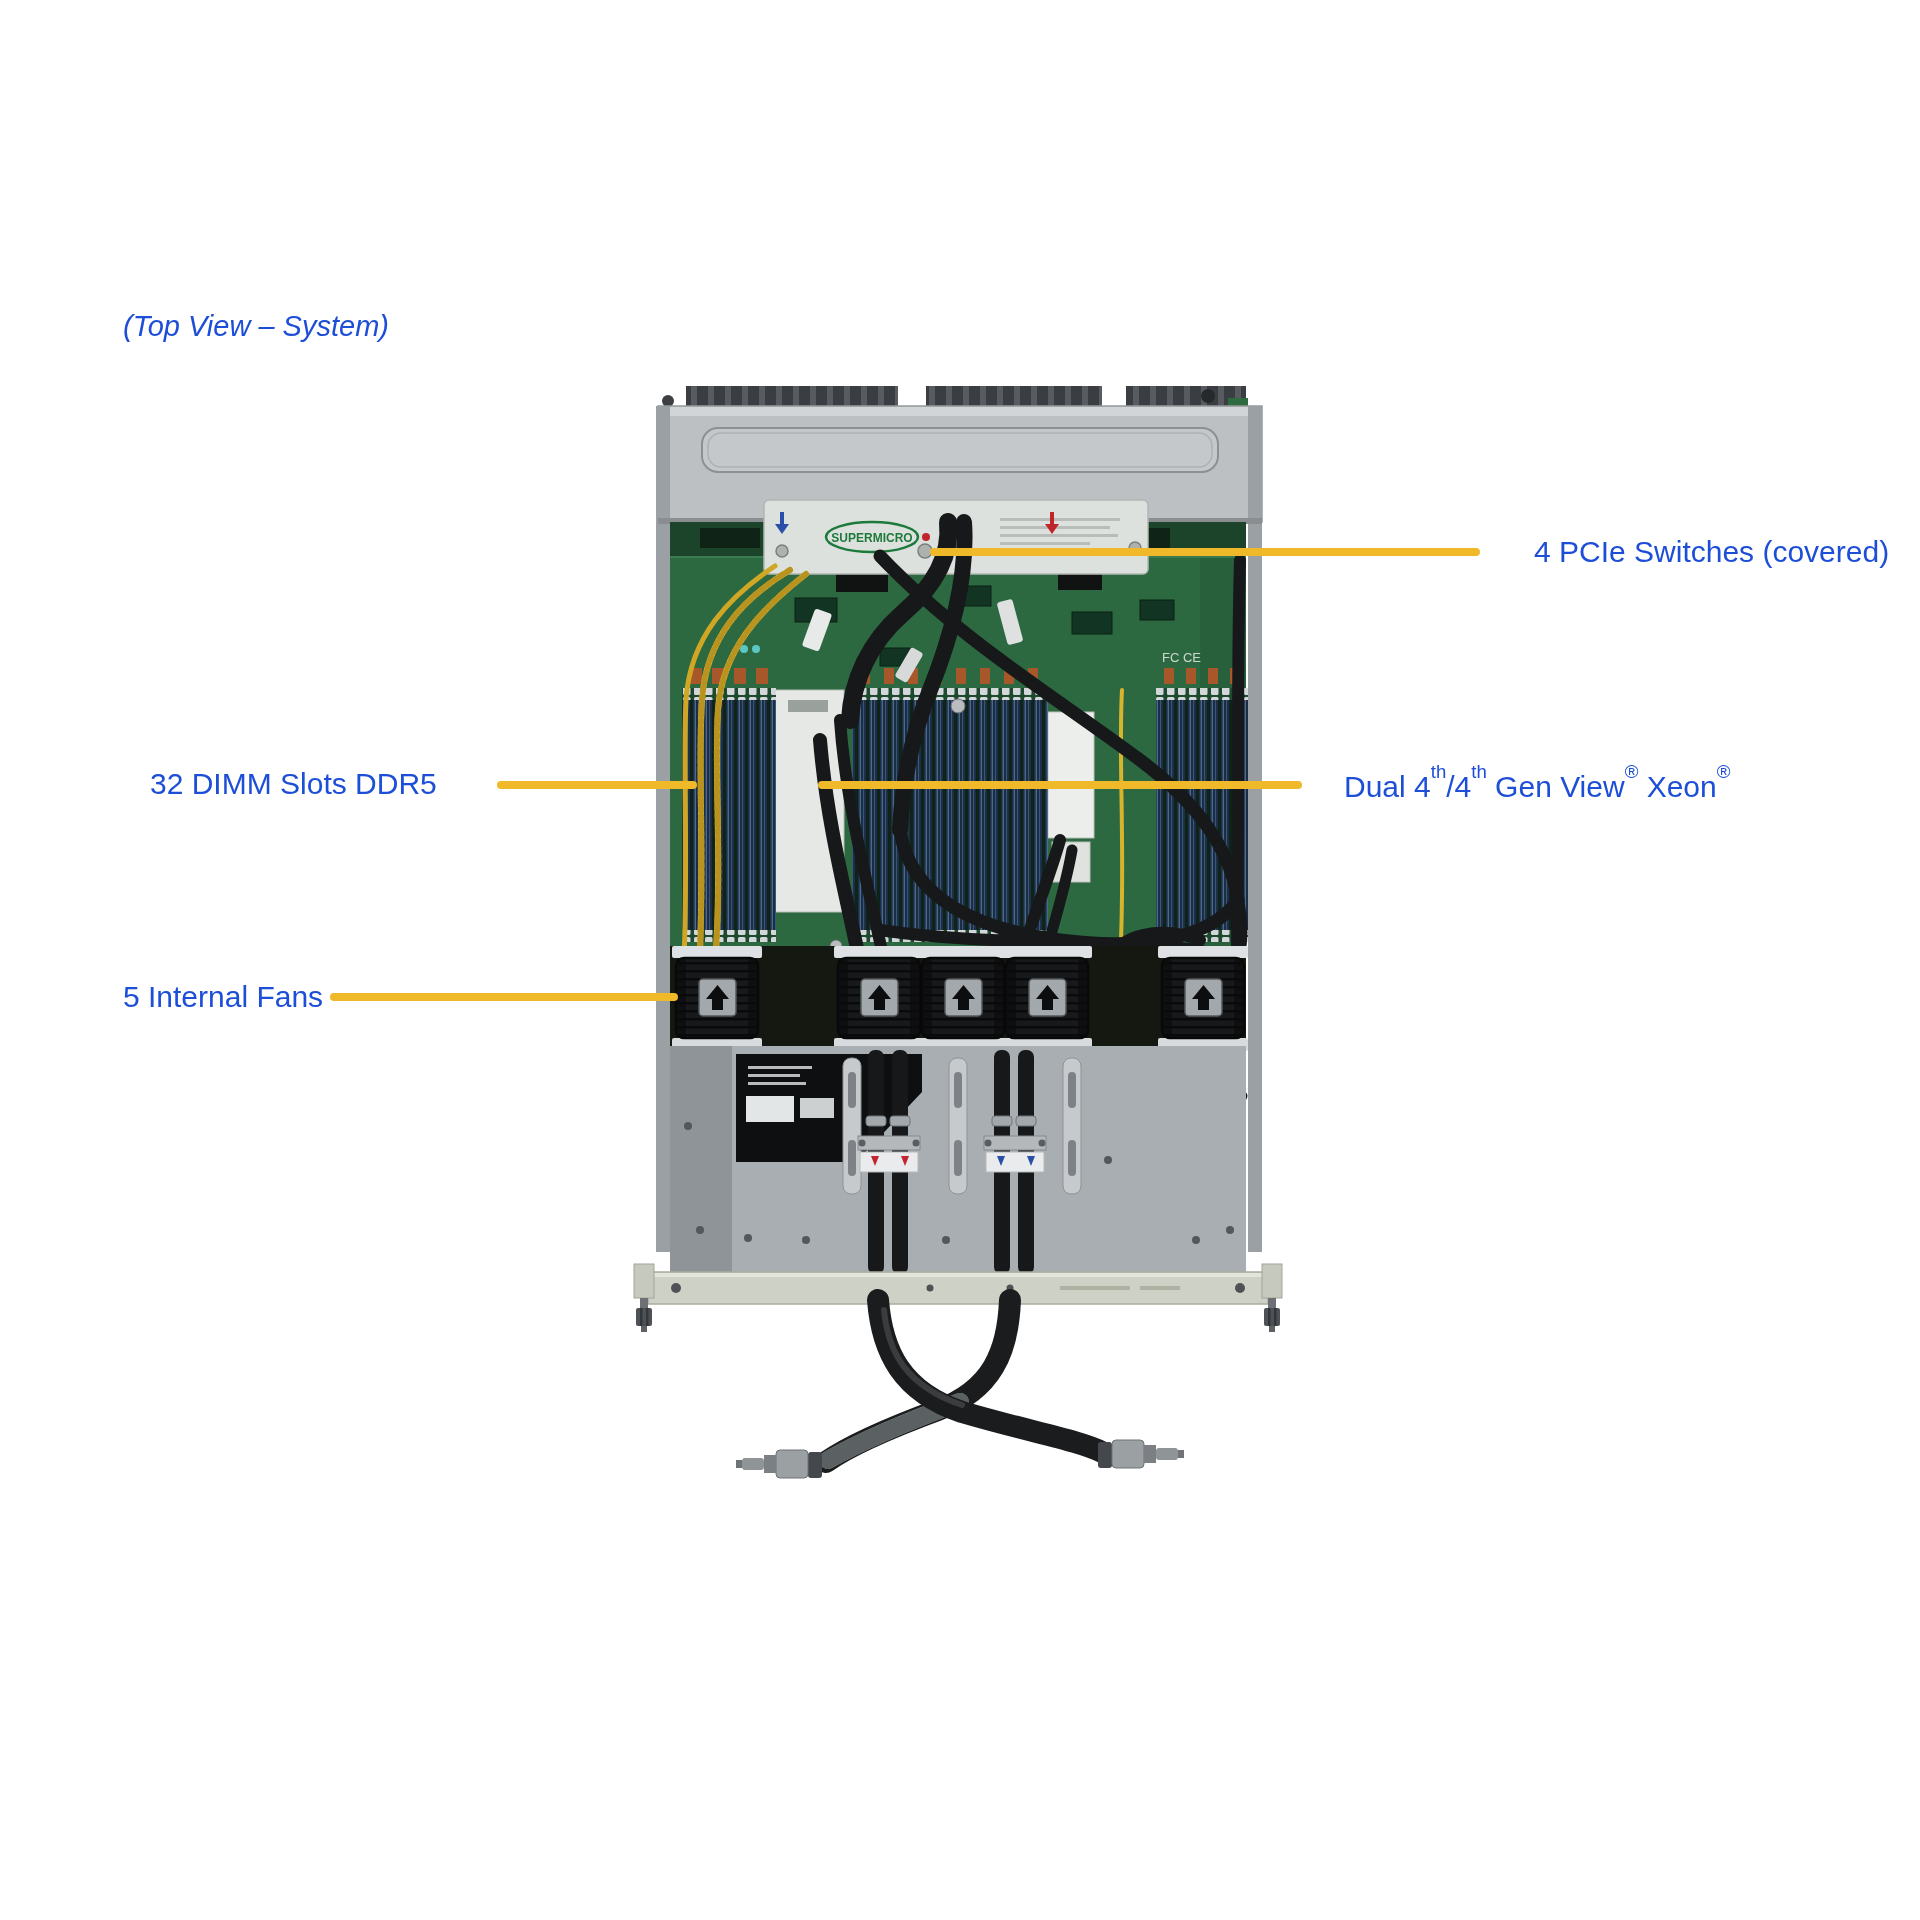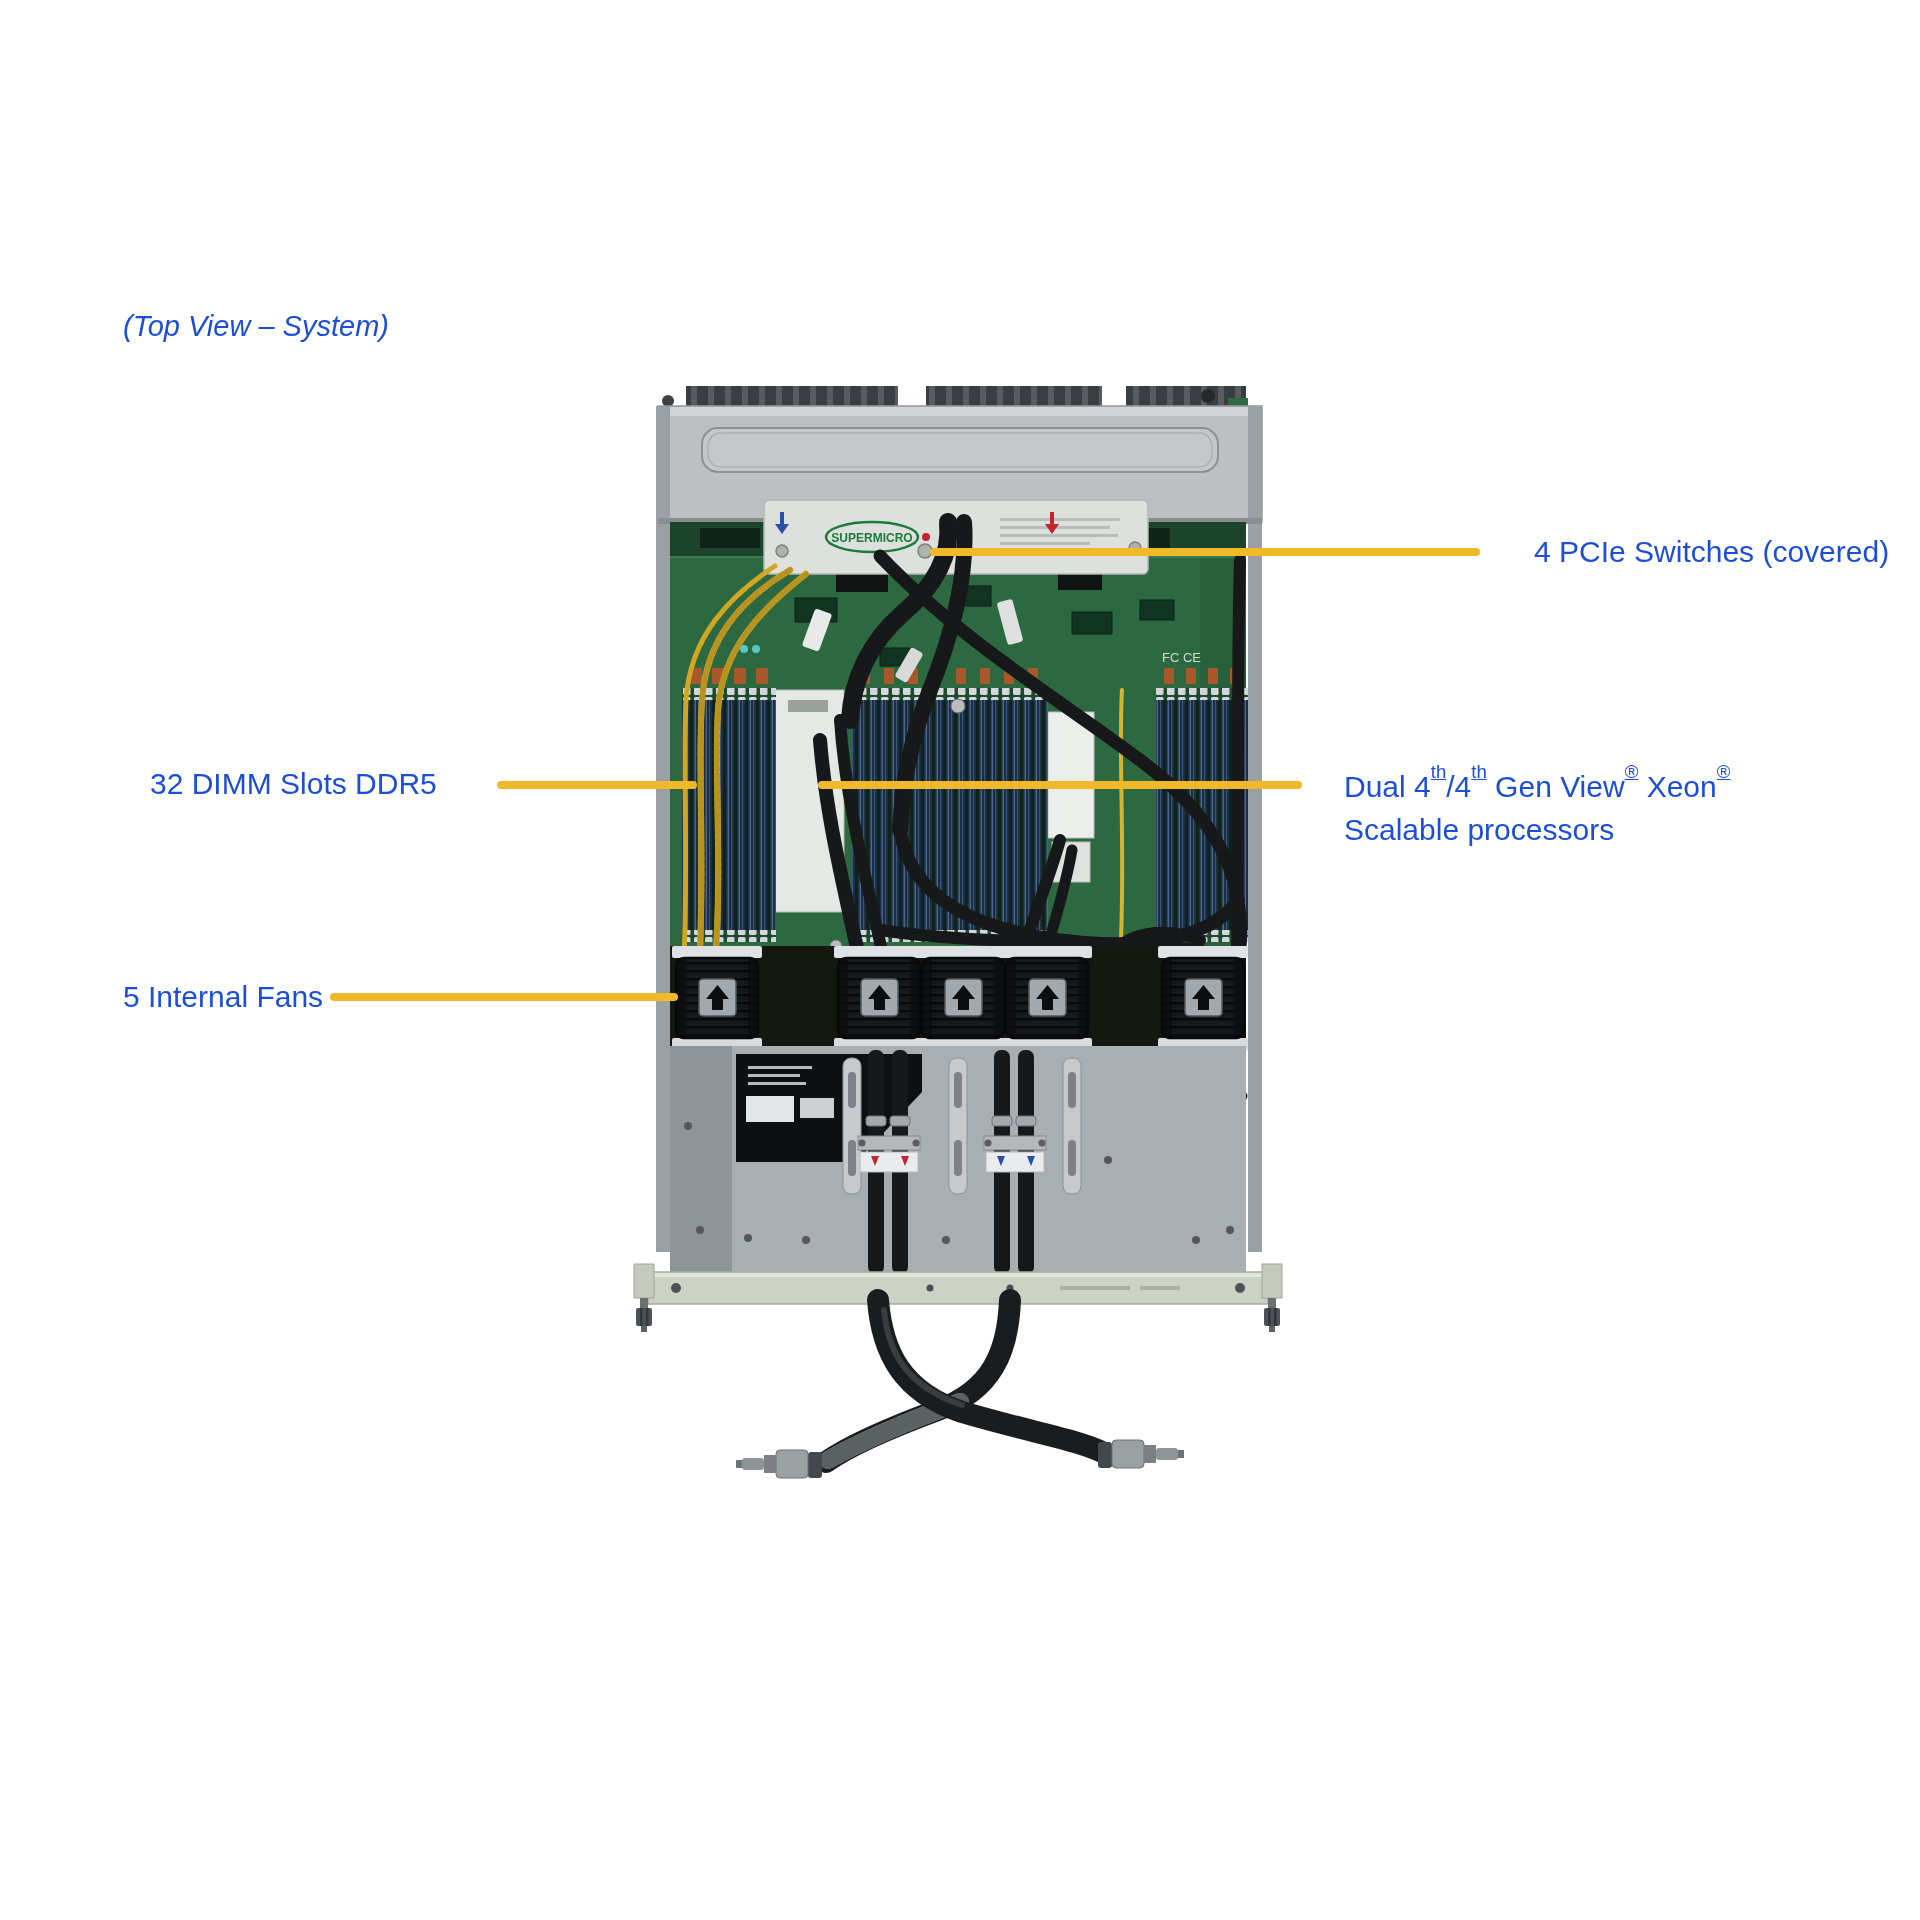--- a/index.html
+++ b/index.html
@@ -4,21 +4,21 @@
 <style>
   html,body{margin:0;padding:0;}
   body{
     width:1920px;height:1920px;background:#ffffff;position:relative;
     font-family:"Liberation Sans",sans-serif;overflow:hidden;
   }
   .label{
     position:absolute;color:#1d4ed8;font-size:30px;white-space:nowrap;
     font-family:"Liberation Sans",sans-serif;
   }
-  .label sup{font-size:0.62em;position:relative;top:-0.42em;line-height:0;text-decoration:underline;}
+  .label sup{font-size:0.62em;position:relative;top:-0.42em;line-height:0;}
   .callout-line{position:absolute;height:8px;background:#f0b929;border-radius:4px;}
   #illustration{position:absolute;left:0;top:0;}
 </style>
 </head>
 <body>
 
 <svg id="illustration" width="1920" height="1920" viewBox="0 0 1920 1920">
   <defs>
     <pattern id="fins" width="17" height="30" patternUnits="userSpaceOnUse">
       <rect width="17" height="30" fill="#585c60"></rect>
@@ -319,17 +319,16 @@
 
 <div class="callout-line" style="left:930px;top:548px;width:550px;"></div>
 <div class="label" style="left:1497px;top:535px;margin-left:37px;">4 PCIe Switches (covered)</div>
 
 <div class="callout-line" style="left:497px;top:781px;width:200px;"></div>
 <div class="label" style="left:150px;top:767px;">32 DIMM Slots DDR5</div>
 
 <div class="callout-line" style="left:818px;top:781px;width:484px;"></div>
 <div class="label" style="left:1344px;top:765px;line-height:43px;">
   <span><span>Dual 4</span><sup>th</sup><span>/4</span><sup>th</sup><span> Gen View</span><sup>®</sup><span> Xeon</span><sup>®</sup></span>
-  <span style="display:block;">Scalable processors</span>
 </div>
 
 <div class="callout-line" style="left:330px;top:993px;width:348px;"></div>
 <div class="label" style="left:123px;top:980px;text-align:center;">5 Internal Fans</div>
 
 </body></html>

